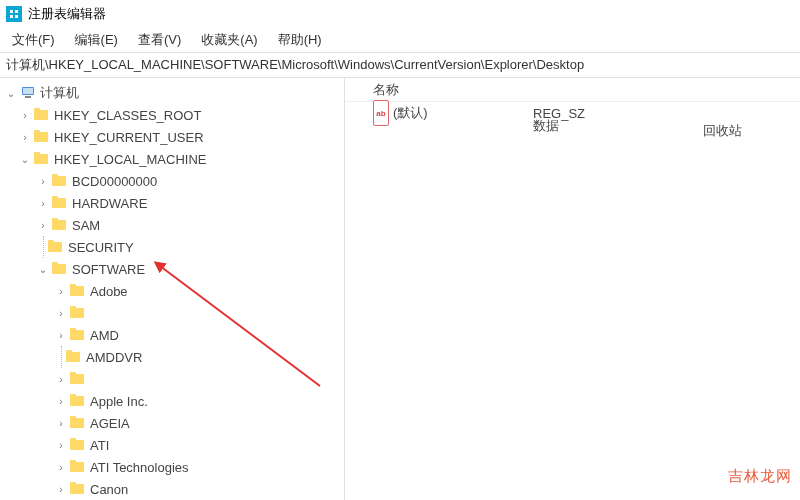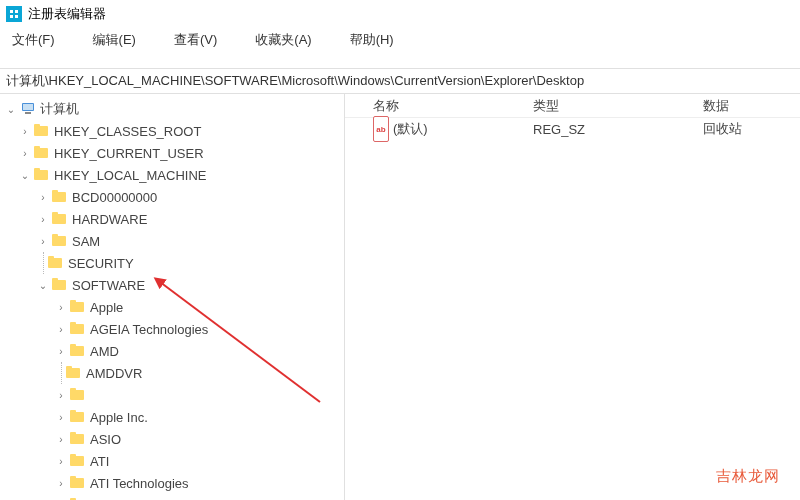--- a/index.html
+++ b/index.html
@@ -1,48 +1,48 @@
 <!DOCTYPE html>
 <html><head>
 <meta charset="utf-8">
 <style>
 * { margin: 0; padding: 0; box-sizing: border-box; font-family: "Microsoft YaHei", "Segoe UI", sans-serif; font-size: 13px; }
 body { background: #fff; width: 800px; height: 500px; overflow: hidden; position: relative; }
 .titlebar { height: 28px; display: flex; align-items: center; padding: 0 6px; background: #fff; }
 .app-icon { width: 16px; height: 16px; background: #0aa6d6; margin-right: 6px; display: flex; align-items: center; justify-content: center; }
 .app-icon svg { width: 12px; height: 12px; }
-.menubar { height: 24px; display: flex; align-items: center; padding: 0 2px; gap: 18px; }
+.menubar { height: 24px; display: flex; align-items: center; padding: 0 2px; gap: 0; }
 .menu-item { padding: 2px 10px; cursor: default; color: #333; }
-.addressbar { height: 26px; border-top: 1px solid #e0e0e0; border-bottom: 1px solid #e0e0e0; display: flex; align-items: center; padding: 8px 6px; color: #333; white-space: nowrap; overflow: hidden; margin-top: 16px; }
+.addressbar { height: 26px; border-top: 1px solid #e0e0e0; border-bottom: 1px solid #e0e0e0; display: flex; align-items: center; padding: 8px 6px; color: #333; white-space: nowrap; overflow: hidden; }
 .main { display: flex; height: calc(500px - 28px - 24px - 26px); }
 .tree-pane { width: 345px; overflow: hidden; border-right: 1px solid #e0e0e0; position: relative; }
 .tree-scroll { height: 100%; overflow-y: auto; overflow-x: hidden; }
 .tree-scroll::-webkit-scrollbar { width: 14px; }
 .tree-scroll::-webkit-scrollbar-thumb { background: #c0c0c0; }
 .tree-scroll::-webkit-scrollbar-track { background: #f0f0f0; }
 .tree { padding: 4px 0; }
 .node { display: flex; align-items: center; height: 22px; white-space: nowrap; color: #444; }
 .expander { width: 14px; height: 14px; display: inline-flex; align-items: center; justify-content: center; color: #777; font-size: 10px; cursor: default; flex-shrink: 0; }
 .spacer { display: inline-block; flex-shrink: 0; }
 .ficon { width: 16px; height: 14px; margin: 0 4px 0 2px; flex-shrink: 0; position: relative; }
 .ficon::before { content: ""; position: absolute; left: 0; top: 2px; width: 14px; height: 10px; background: #ffd968; border-radius: 1px; }
 .ficon::after { content: ""; position: absolute; left: 0; top: 0; width: 6px; height: 3px; background: #ffd968; border-radius: 1px 1px 0 0; }
 .pcicon { width: 16px; height: 14px; margin: 0 4px 0 2px; flex-shrink: 0; }
 .pcicon svg { width: 16px; height: 14px; }
 .list-pane { flex: 1; display: flex; flex-direction: column; }
 .list-header { display: flex; height: 24px; border-bottom: 1px solid #eee; }
 .col { padding: 3px 8px; color: #444; font-size: 13px; }
 .col-name { width: 160px; margin-left: 20px; }
 .col-type { width: 170px; }
-.col-data { flex: 1; }
+.col-data { flex: 1; margin-top: 36px; }
 .list-row { display: flex; height: 22px; align-items: center; }
 .cell { padding: 2px 8px; color: #444; display: flex; align-items: center; }
 .val-icon { width: 16px; height: 26px; margin-right: 4px; background: #fff; border: 1px solid #d66; border-radius: 2px; display: flex; align-items: center; justify-content: center; font-size: 8px; color: #d44; font-weight: bold; }
 .arrow { position: absolute; pointer-events: none; }
-.watermark { position: absolute; right: 20px; bottom: 14px; color: #e85a3a; font-size: 15px; font-weight: 500; letter-spacing: 1px; }
+.watermark { position: absolute; right: 8px; bottom: 14px; color: #e85a3a; font-size: 15px; font-weight: 500; letter-spacing: 1px; }
 .guide { border-left: 1px dotted #bbb; margin-left: 7px; display: inline-block; height: 22px; width: 0; position: relative; top: 0; flex-shrink: 0; }
 </style>
 </head>
 <body>
 
 <div class="titlebar">
   <span class="app-icon">
     <svg viewBox="0 0 12 12">
         <rect x="0" y="0" width="12" height="12" fill="#0aa6d6"></rect>
         <rect x="2" y="2" width="3" height="3" fill="#fff"></rect>
@@ -126,27 +126,26 @@
         <div class="node">
           <span class="spacer" style="width:36px"></span>
           <span class="expander">⌄</span>
           <span class="ficon"></span>
           <span>SOFTWARE</span>
         </div>
         <div class="node">
           <span class="spacer" style="width:54px"></span>
           <span class="expander">›</span>
           <span class="ficon"></span>
-          <span>Apple</span>
-        </div>
-        <div class="node">
-          <span class="spacer" style="width:54px"></span>
-          <span class="expander">›</span>
-          <span class="ficon"></span>
-          <span>AGEIA Technologies</span>
+          <span>Adobe</span>
+        </div>
+        <div class="node">
+          <span class="spacer" style="width:54px"></span>
+          <span class="expander">›</span>
+          <span class="ficon"></span>
         </div>
         <div class="node">
           <span class="spacer" style="width:54px"></span>
           <span class="expander">›</span>
           <span class="ficon"></span>
           <span>AMD</span>
         </div>
         <div class="node">
           <span class="spacer" style="width:54px"></span>
           <span class="guide"></span>
@@ -162,21 +161,21 @@
         <div class="node">
           <span class="spacer" style="width:54px"></span>
           <span class="expander">›</span>
           <span class="ficon"></span>
           <span>Apple Inc.</span>
         </div>
         <div class="node">
           <span class="spacer" style="width:54px"></span>
           <span class="expander">›</span>
           <span class="ficon"></span>
-          <span>ASIO</span>
+          <span>AGEIA</span>
         </div>
         <div class="node">
           <span class="spacer" style="width:54px"></span>
           <span class="expander">›</span>
           <span class="ficon"></span>
           <span>ATI</span>
         </div>
         <div class="node">
           <span class="spacer" style="width:54px"></span>
           <span class="expander">›</span>
@@ -198,21 +197,20 @@
             <path d="M0,0 L6,3 L0,6 Z" fill="#e03030"></path>
           </marker>
         </defs>
       <line x1="170" y1="130" x2="10" y2="10" stroke="#e03030" stroke-width="2" marker-end="url(#ah)"></line>
     </svg>
   </div>
 
   <div class="list-pane">
     <div class="list-header">
       <div class="col col-name">名称</div>
-      <div class="col col-type">类型</div>
       <div class="col col-data">数据</div>
     </div>
     <div class="list-row">
       <div class="cell col-name">
         <span class="val-icon">ab</span>
         <span>(默认)</span>
       </div>
       <div class="cell col-type">REG_SZ</div>
       <div class="cell col-data">回收站</div>
     </div>

